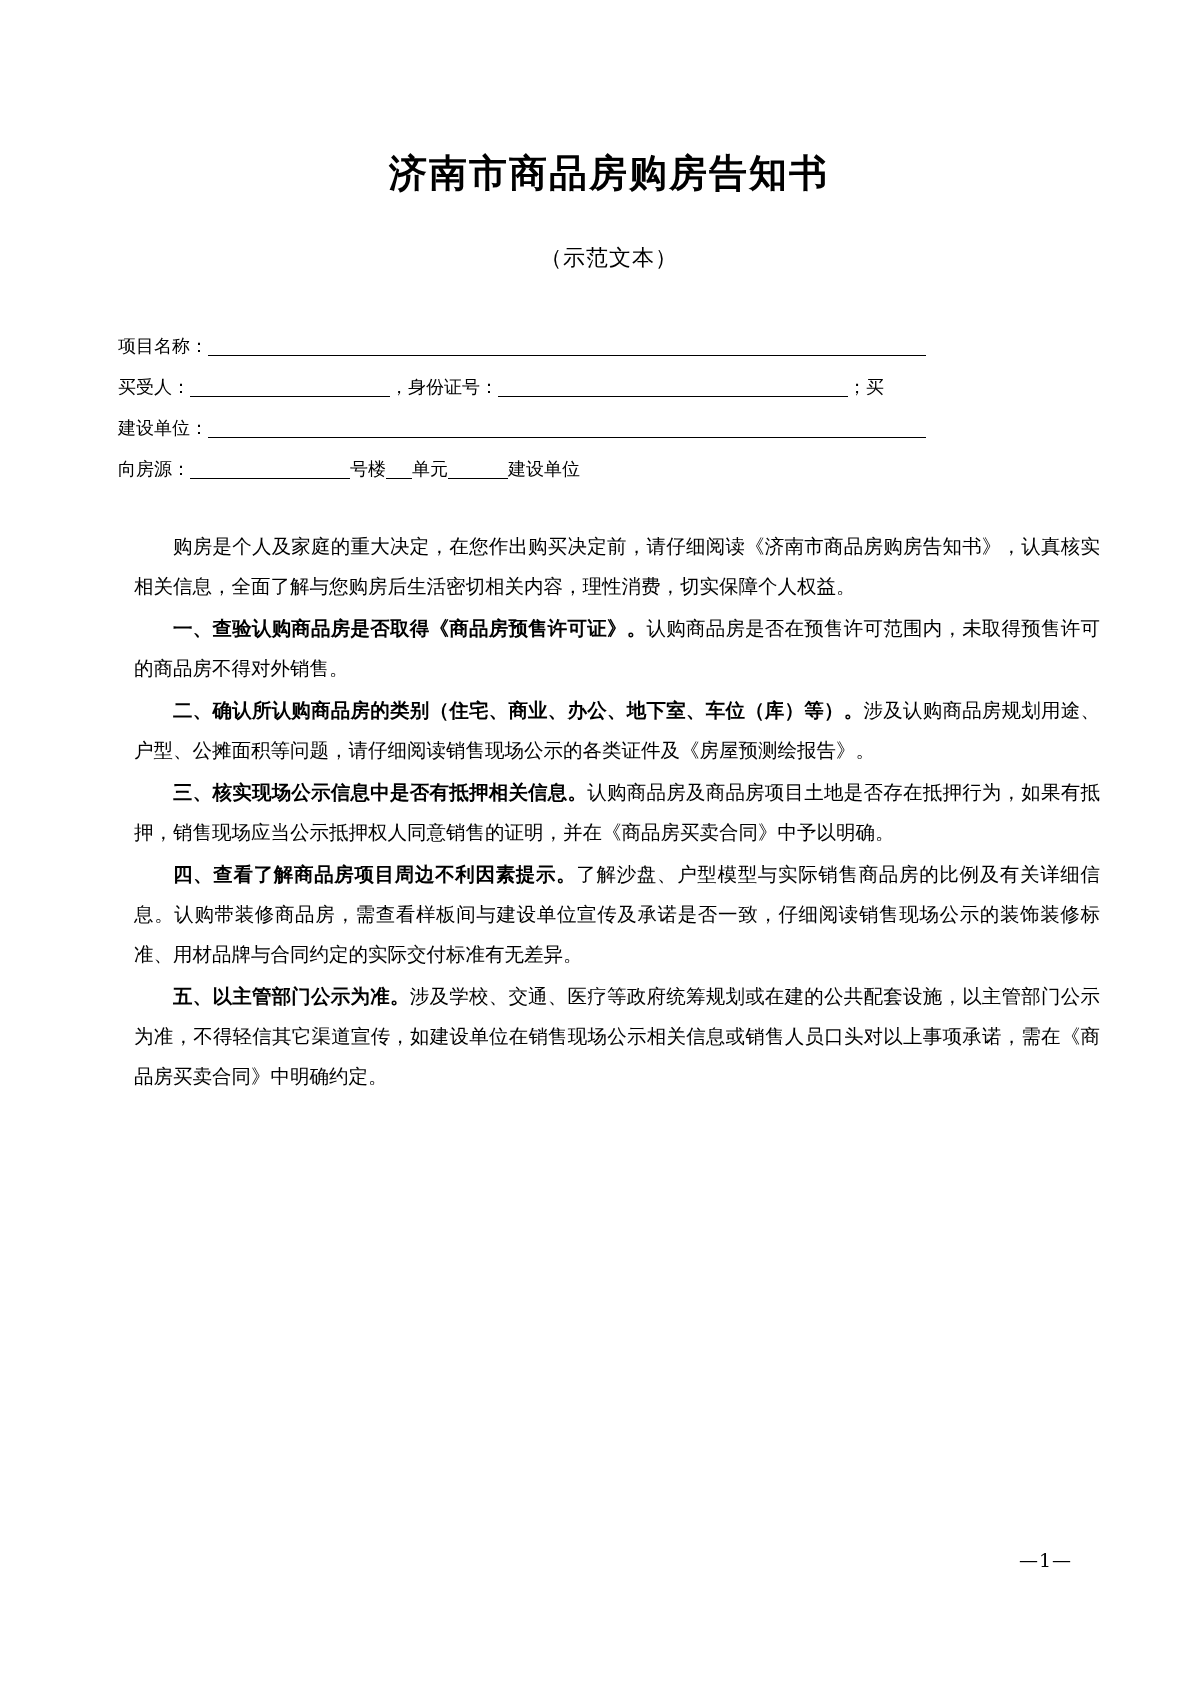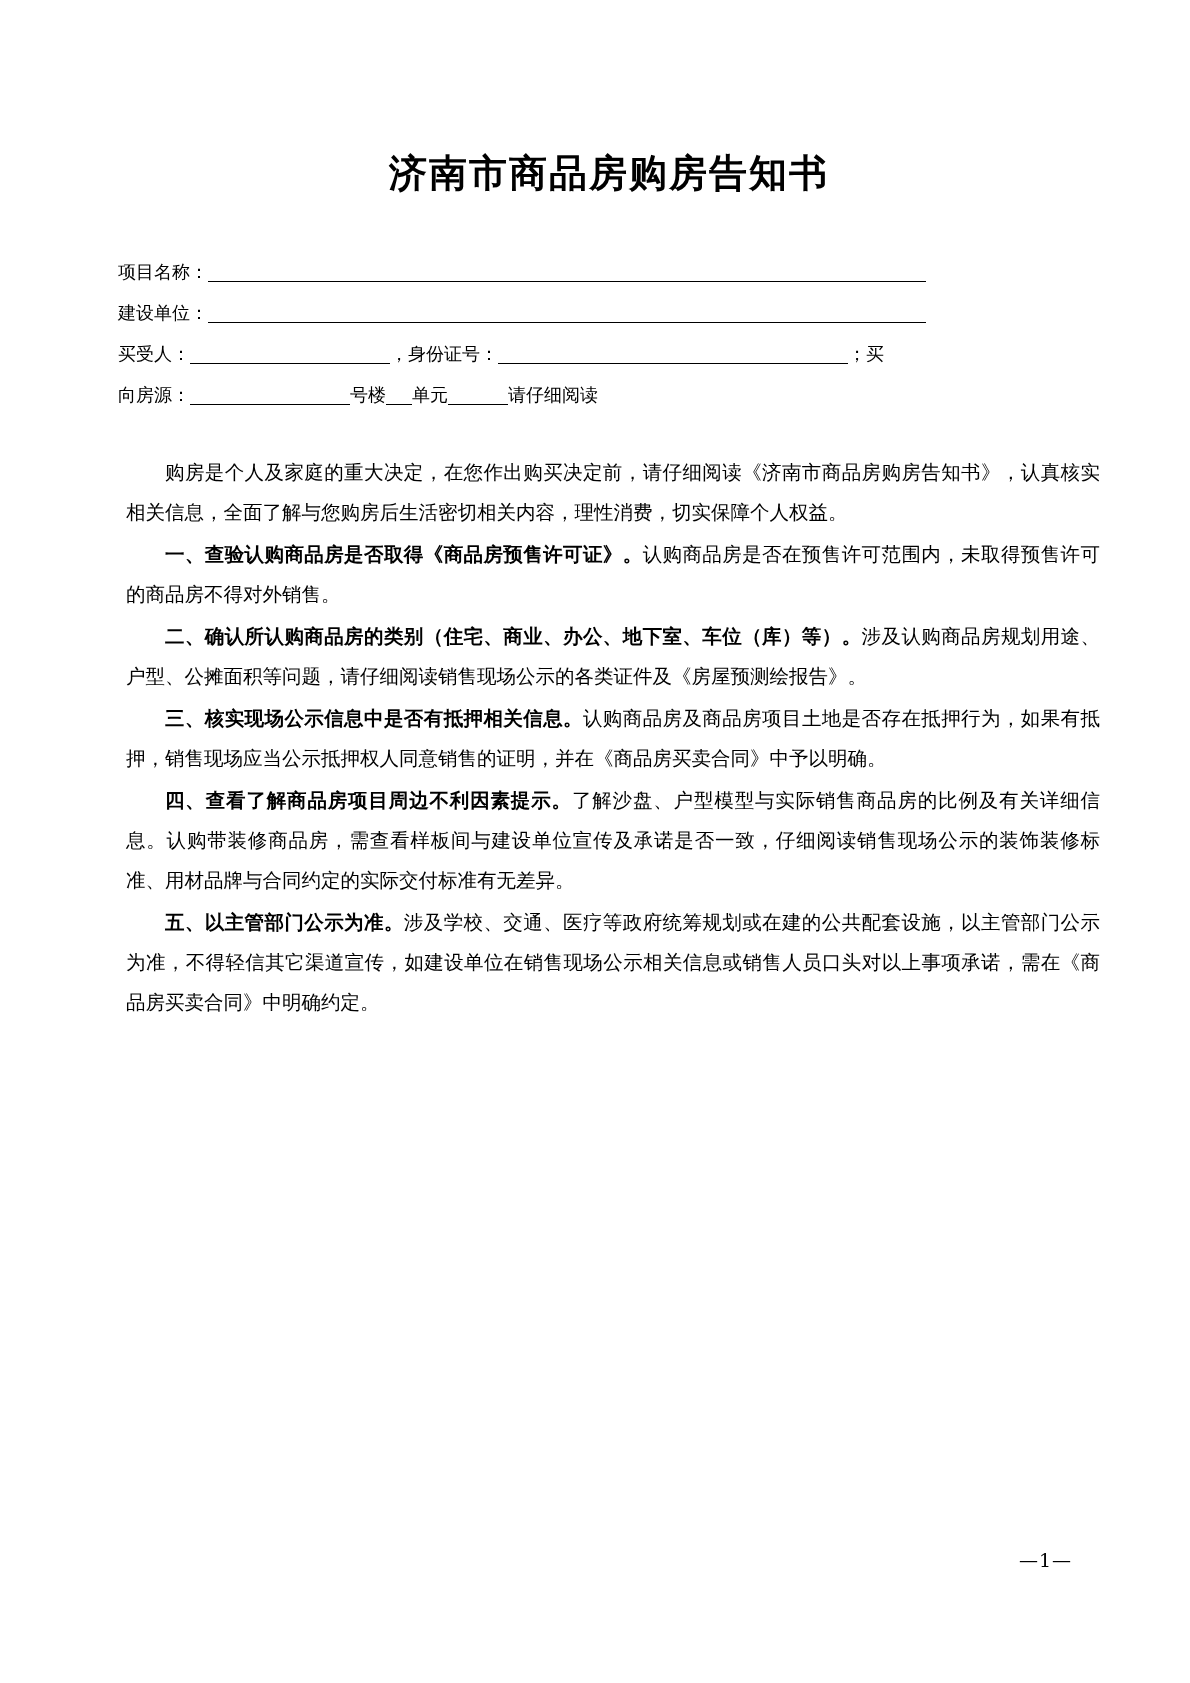--- a/index.html
+++ b/index.html
@@ -61,58 +61,59 @@
   .ul-small { width: 60px; }
 
   .body-text {
     margin-top: 38px;
     font-size: 19.5px;
     line-height: 40px;
     text-align: justify;
   }
   .para {
     text-indent: 2em;
-    margin: 0 0 0 8px;
+    margin: 0 0 0 16px;
   }
   .para + .para { margin-top: 2px; }
   .b { font-weight: bold; }
 
   .page-num {
     position: absolute;
     bottom: 112px;
     right: 118px;
     font-size: 19px;
     letter-spacing: 1px;
   }
 </style>
 </head>
 <body>
 
 <div class="page">
 
   <h1 class="doc-title">济南市商品房购房告知书</h1>
+  <div class="doc-subtitle">（示范文本）</div>
 
   <div class="fields">
 
     <div class="field-row">
       <span class="lbl">项目名称：</span><span class="ul ul-full"></span>
     </div>
 
     <div class="field-row">
-      <span class="lbl">建设单位：</span><span class="ul ul-full"></span>
+      <span class="lbl">买受人：</span><span class="ul ul-mid"></span><span class="lbl">，身份证号：</span><span class="ul ul-long"></span><span class="lbl">；买</span>
     </div>
 
     <div class="field-row">
-      <span class="lbl">买受人：</span><span class="ul ul-mid"></span><span class="lbl">，身份证号：</span><span class="ul ul-long"></span><span class="lbl">；买</span>
+      <span class="lbl">建设单位：</span><span class="ul ul-full"></span>
     </div>
 
 
 
     <div class="field-row">
-      <span class="lbl">向房源：</span><span class="ul ul-src"></span><span class="lbl">号楼</span><span class="ul ul-tiny"></span><span class="lbl">单元</span><span class="ul ul-small"></span><span class="lbl">请仔细阅读</span>
+      <span class="lbl">向房源：</span><span class="ul ul-src"></span><span class="lbl">号楼</span><span class="ul ul-tiny"></span><span class="lbl">单元</span><span class="ul ul-small"></span><span class="lbl">建设单位</span>
     </div>
 
   </div>
 
   <div class="body-text">
       <div class="para"><span>购房是个人及家庭的重大决定，在您作出购买决定前，请仔细阅读《济南市商品房购房告知书》，认真核实相关信息，全面了解与您购房后生活密切相关内容，理性消费，切实保障个人权益。</span></div>
       <div class="para"><span class="b">一、查验认购商品房是否取得《商品房预售许可证》。</span><span>认购商品房是否在预售许可范围内，未取得预售许可的商品房不得对外销售。</span></div>
       <div class="para"><span class="b">二、确认所认购商品房的类别（住宅、商业、办公、地下室、车位（库）等）。</span><span>涉及认购商品房规划用途、户型、公摊面积等问题，请仔细阅读销售现场公示的各类证件及《房屋预测绘报告》。</span></div>
       <div class="para"><span class="b">三、核实现场公示信息中是否有抵押相关信息。</span><span>认购商品房及商品房项目土地是否存在抵押行为，如果有抵押，销售现场应当公示抵押权人同意销售的证明，并在《商品房买卖合同》中予以明确。</span></div>
       <div class="para"><span class="b">四、查看了解商品房项目周边不利因素提示。</span><span>了解沙盘、户型模型与实际销售商品房的比例及有关详细信息。认购带装修商品房，需查看样板间与建设单位宣传及承诺是否一致，仔细阅读销售现场公示的装饰装修标准、用材品牌与合同约定的实际交付标准有无差异。</span></div>

